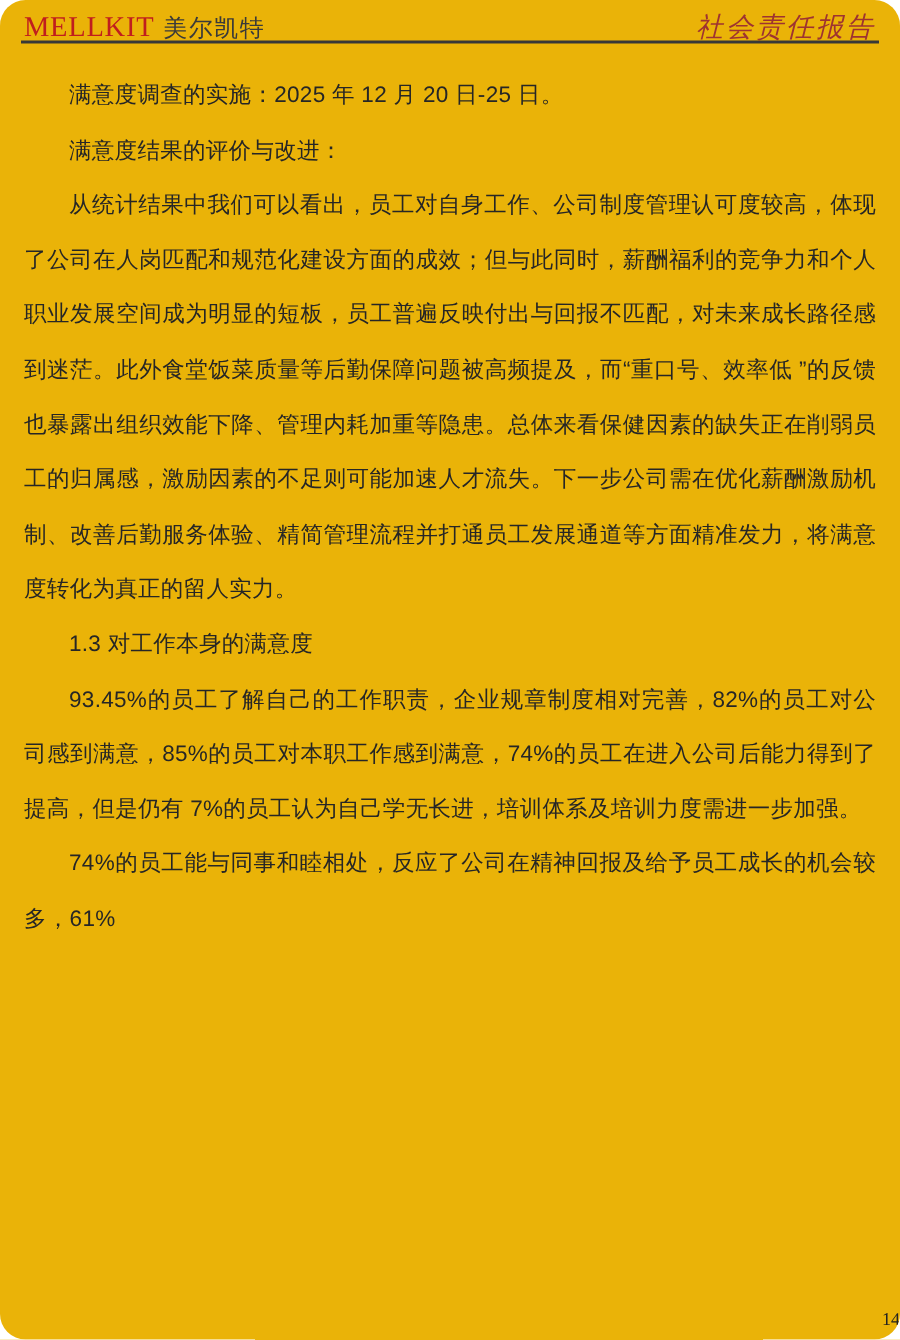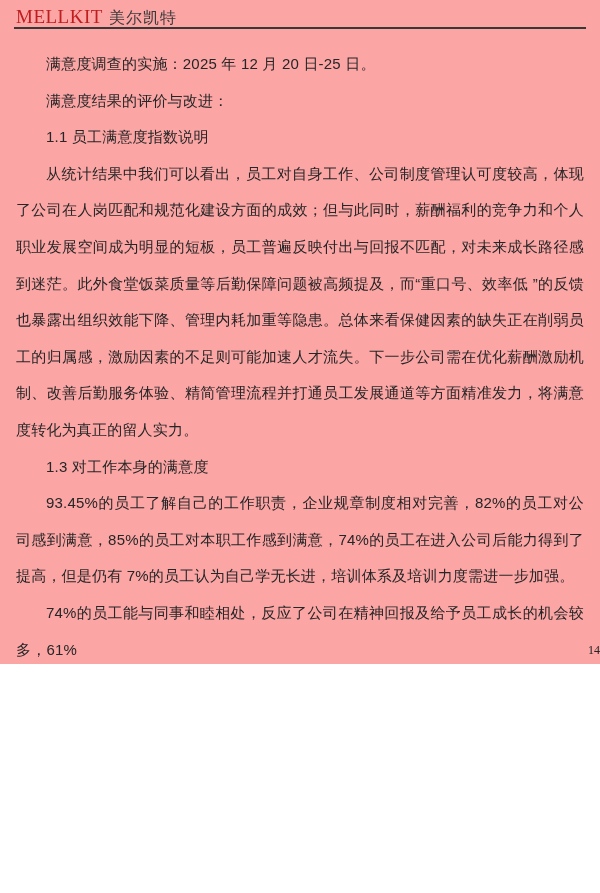--- a/index.html
+++ b/index.html
@@ -6,25 +6,26 @@
     --brand-red: #c01e1e;
     --title-red: #9e3331;
     --text-color: #262626;
     --rule-color: #383838;
   }
   * { margin: 0; padding: 0; box-sizing: border-box; }
   html, body { background: #ffffff; }
   .page {
     position: relative;
     width: 600px;
-    height: 664px;
+    height: 893px;
     margin: 0 auto;
-    background: #fca5a5;
+    background: #eab308;
     overflow: hidden;
     font-family: "Liberation Sans", sans-serif;
+    border-radius: 17px;
   }
   .header {
     margin: 0 14px;
     padding: 6px 2px 1px 2px;
     border-bottom: 2px solid var(--rule-color, #383838);
     display: flex;
     align-items: baseline;
     justify-content: space-between;
     height: 29px;
   }
@@ -75,26 +76,26 @@
 </head>
 <body>
 
 <div class="page">
 
   <div class="header">
     <div class="brand">
       <span class="brand-latin">MELLKIT</span>
       <span class="brand-cn">美尔凯特</span>
     </div>
+    <div class="report-title">社会责任报告</div>
   </div>
 
   <div class="content">
       <p>满意度调查的实施：2025 年 12 月 20 日-25 日。</p>
       <p>满意度结果的评价与改进：</p>
-      <p>1.1 员工满意度指数说明</p>
       <p>从统计结果中我们可以看出，员工对自身工作、公司制度管理认可度较高，体现了公司在人岗匹配和规范化建设方面的成效；但与此同时，薪酬福利的竞争力和个人职业发展空间成为明显的短板，员工普遍反映付出与回报不匹配，对未来成长路径感到迷茫。此外食堂饭菜质量等后勤保障问题被高频提及，而“重口号、效率低 ”的反馈也暴露出组织效能下降、管理内耗加重等隐患。总体来看保健因素的缺失正在削弱员工的归属感，激励因素的不足则可能加速人才流失。下一步公司需在优化薪酬激励机制、改善后勤服务体验、精简管理流程并打通员工发展通道等方面精准发力，将满意度转化为真正的留人实力。</p>
       <p>1.3 对工作本身的满意度</p>
       <p>93.45%的员工了解自己的工作职责，企业规章制度相对完善，82%的员工对公司感到满意，85%的员工对本职工作感到满意，74%的员工在进入公司后能力得到了提高，但是仍有 7%的员工认为自己学无长进，培训体系及培训力度需进一步加强。</p>
       <p>74%的员工能与同事和睦相处，反应了公司在精神回报及给予员工成长的机会较多，61%</p>
     </div>
 
   <div class="footer">14</div>
 
 </div>
 

